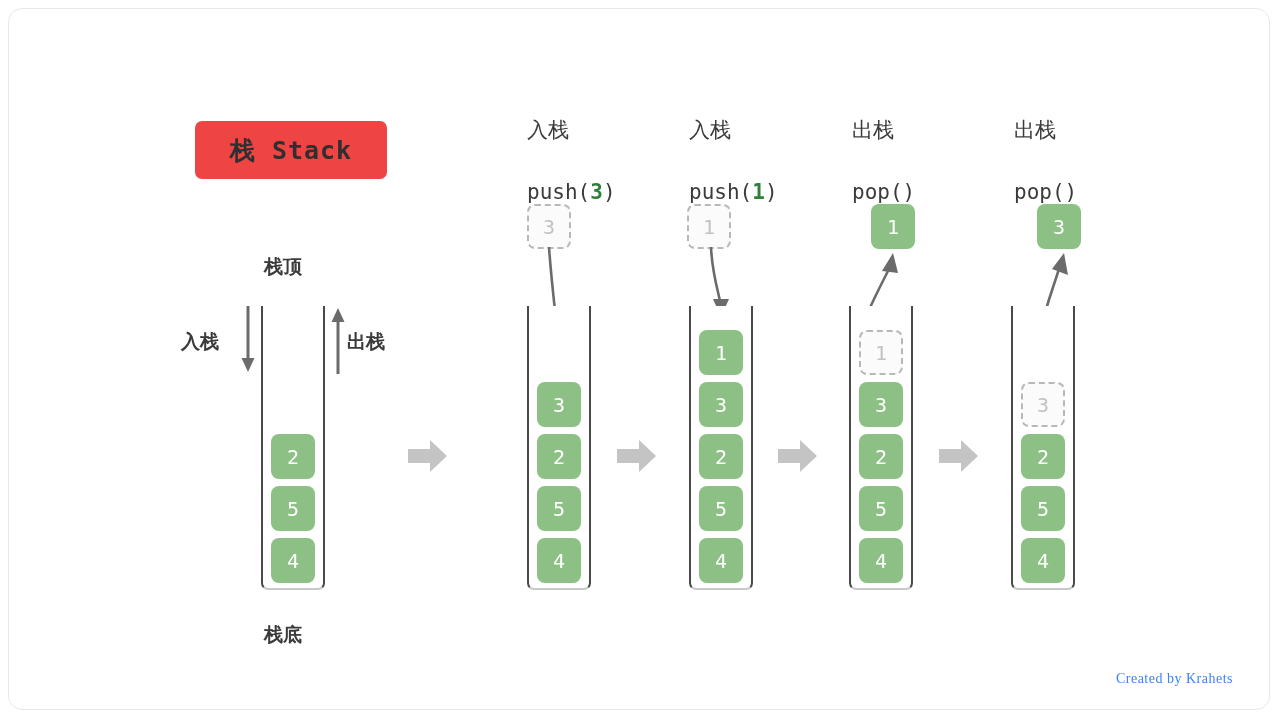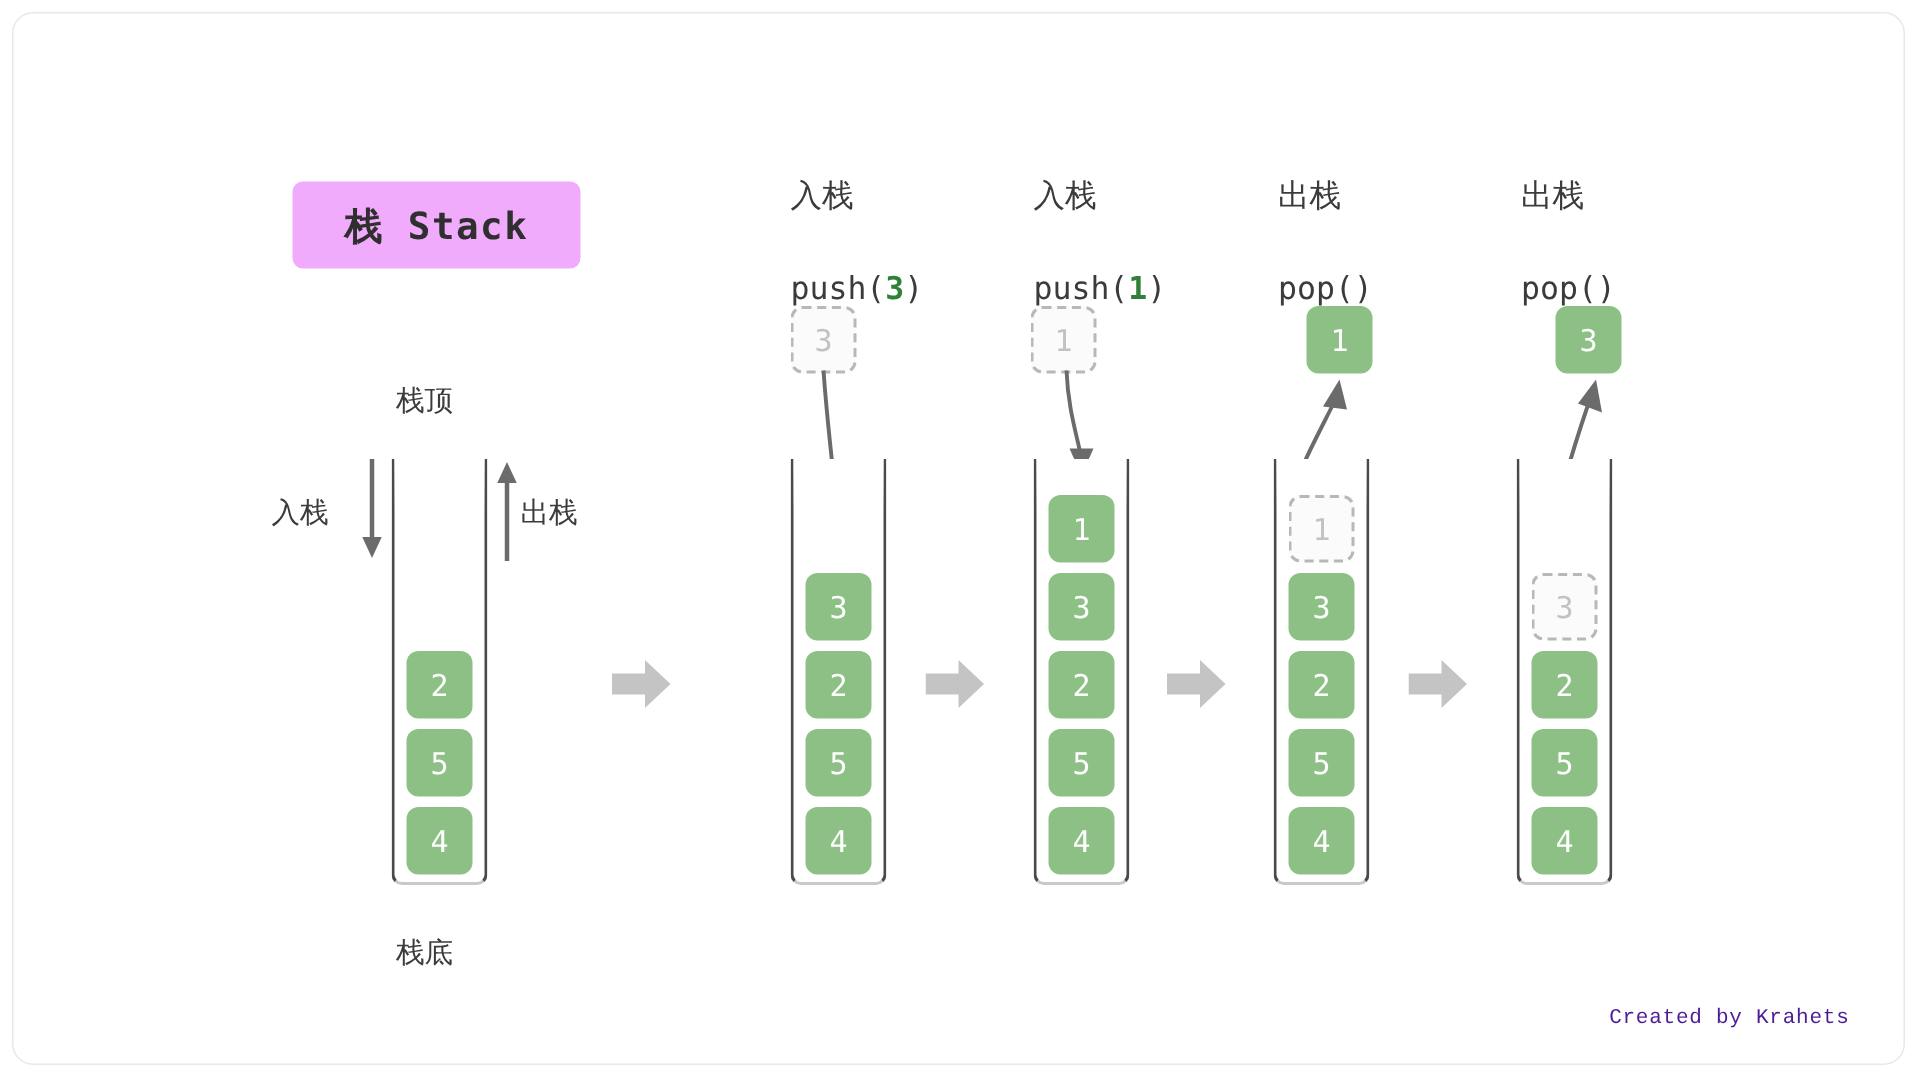--- a/index.html
+++ b/index.html
@@ -26,36 +26,36 @@
     overflow: hidden;
   }
   .abs { position: absolute; }
 
   
   #title-badge {
     left: 186px;
     top: 112px;
     width: 192px;
     height: 58px;
-    background: #f0abfc;
+    background: #ef4444;
     border-radius: 7px;
     display: flex;
     align-items: center;
     justify-content: center;
     font-size: 25px;
     font-weight: bold;
     color: #2f2f2f;
     letter-spacing: 1px;
     font-family: "DejaVu Sans Mono", "Liberation Mono", monospace;
   }
 
   
   .cjk-label {
     font-family: "DejaVu Sans", "Liberation Sans", sans-serif;
-    font-weight: normal;
+    font-weight: bold;
     color: #3b3b3b;
     font-size: 19px;
     white-space: nowrap;
   }
   #label-top    { left: 255px; top: 245px; }
   #label-bottom { left: 255px; top: 613px; }
   #label-push-side { left: 172px; top: 320px; }
   #label-pop-side  { left: 338px; top: 320px; }
 
   
@@ -120,23 +120,23 @@
     font-weight: bold;
   }
 
   
   .step-arrow { width: 40px; height: 34px; }
 
   
   #footer {
     right: 36px;
     bottom: 22px;
-    font-family: Liberation Mono, monospace;
+    font-family: Liberation Serif, serif;
     font-size: 14px;
-    color: #4c1d95;
+    color: #3b82f6;
     letter-spacing: 0.5px;
     white-space: nowrap;
   }
 </style>
 </head>
 <body>
 
 <div id="page">
 
   <div id="title-badge" class="abs">栈 Stack</div>

